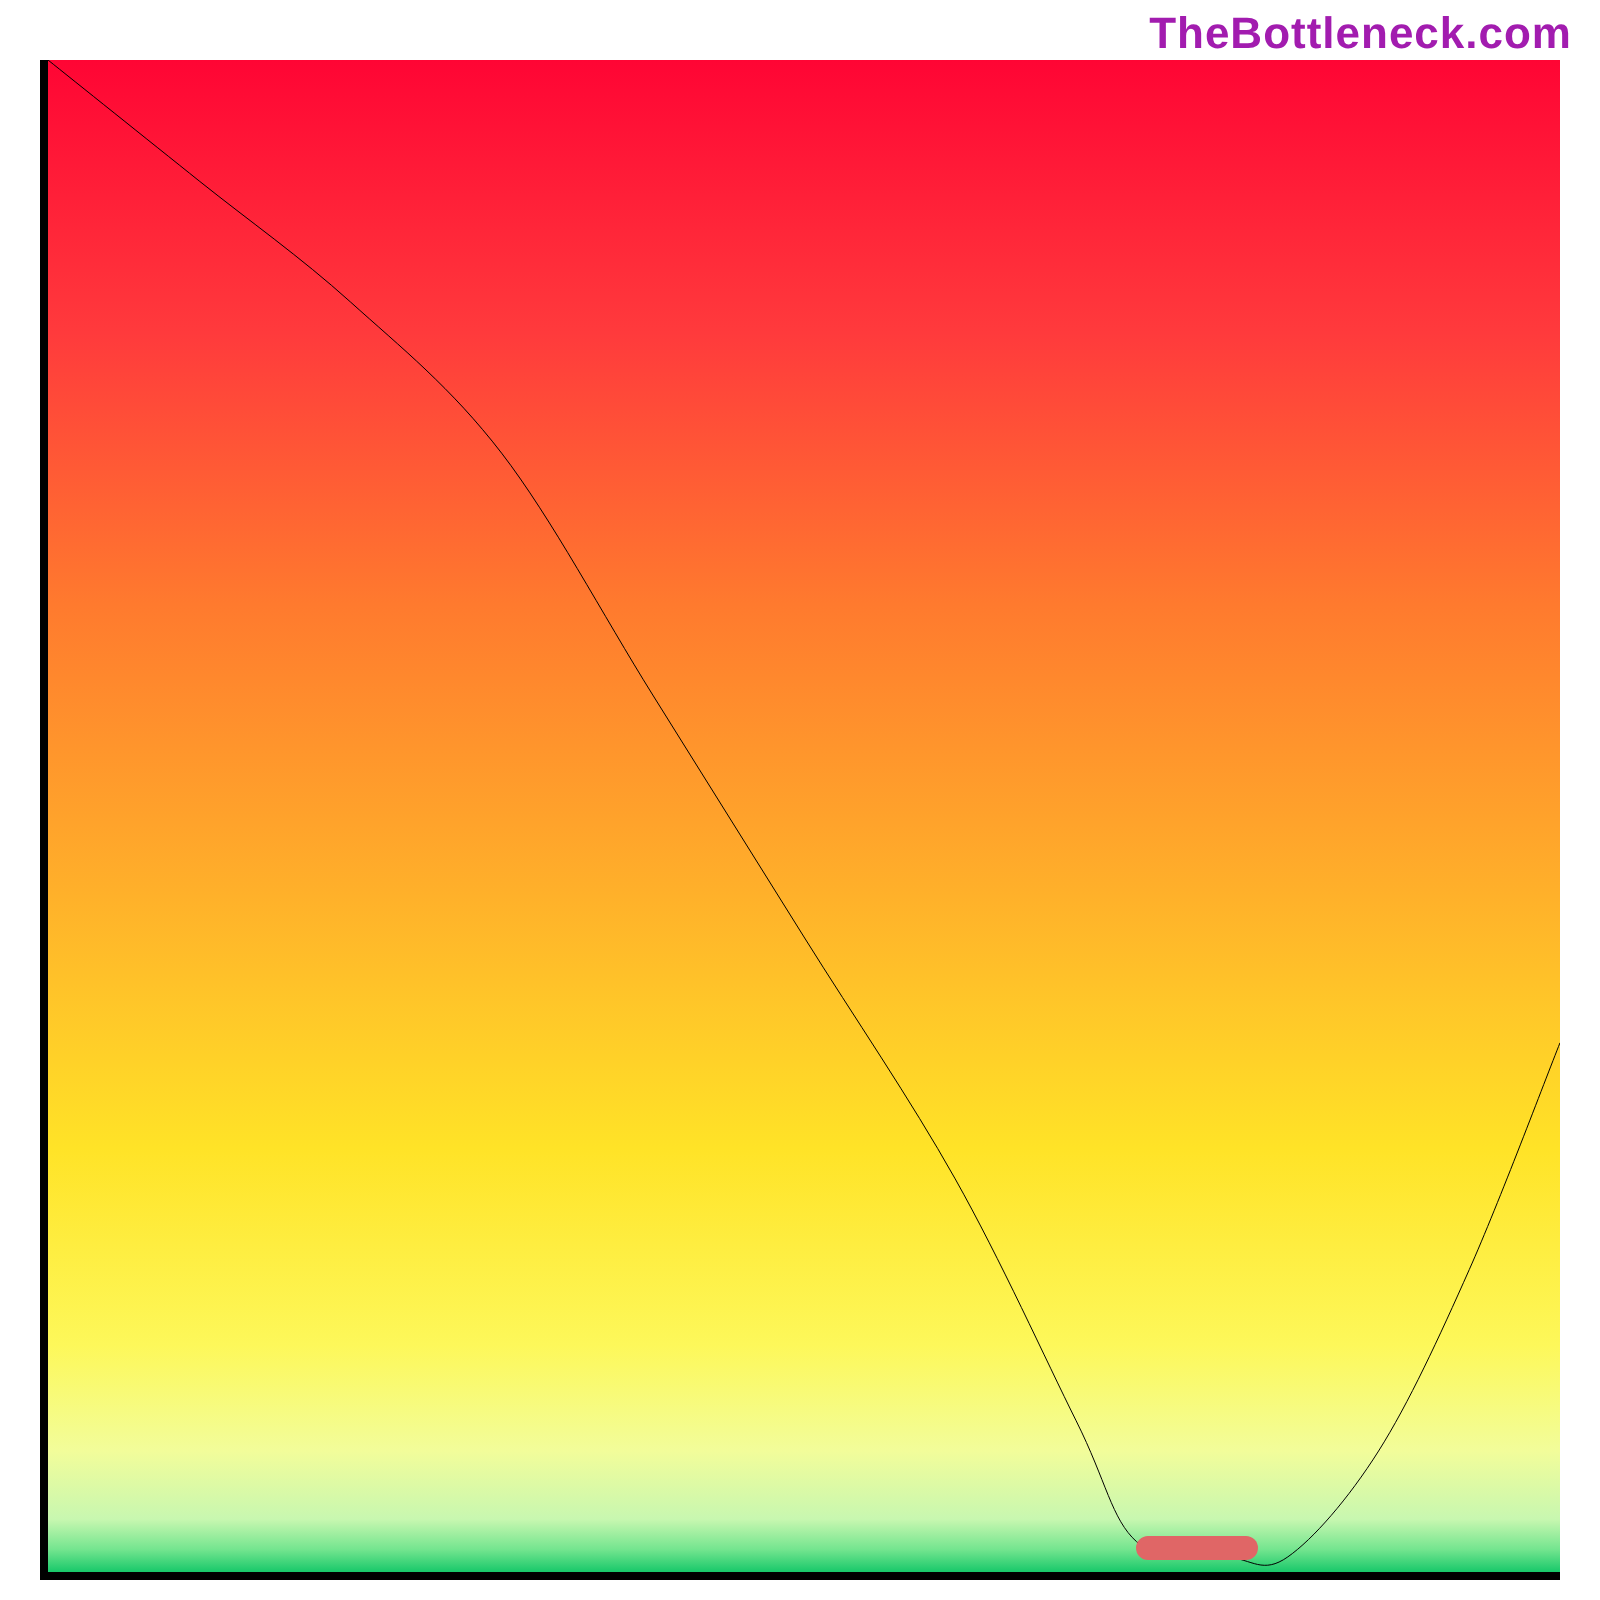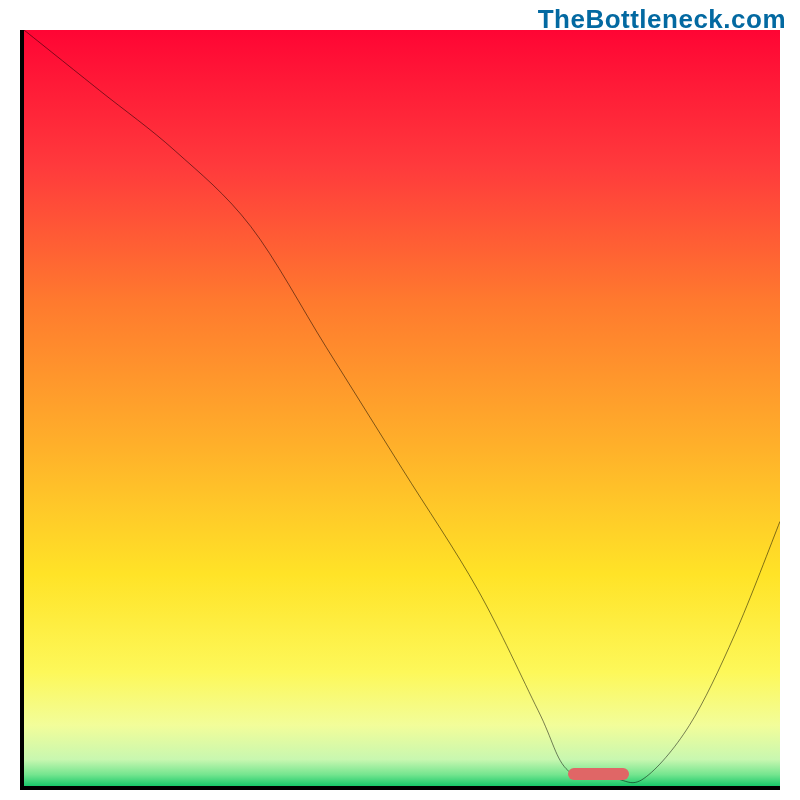--- a/index.html
+++ b/index.html
@@ -13,23 +13,23 @@
   }
   .wrap {
     position: relative;
     width: 800px;
     height: 800px;
   }
   .watermark {
     position: absolute;
     top: 4px;
     right: 14px;
-    font-size: 26px;
+    font-size: 22px;
     font-weight: 600;
-    color: #0369a1;
+    color: #a21caf;
     letter-spacing: 0.5px;
   }
   .plot {
     position: absolute;
     left: 20px;
     top: 30px;
     width: 760px;
     height: 760px;
     border-left: 4px solid #000;
     border-bottom: 4px solid #000;

